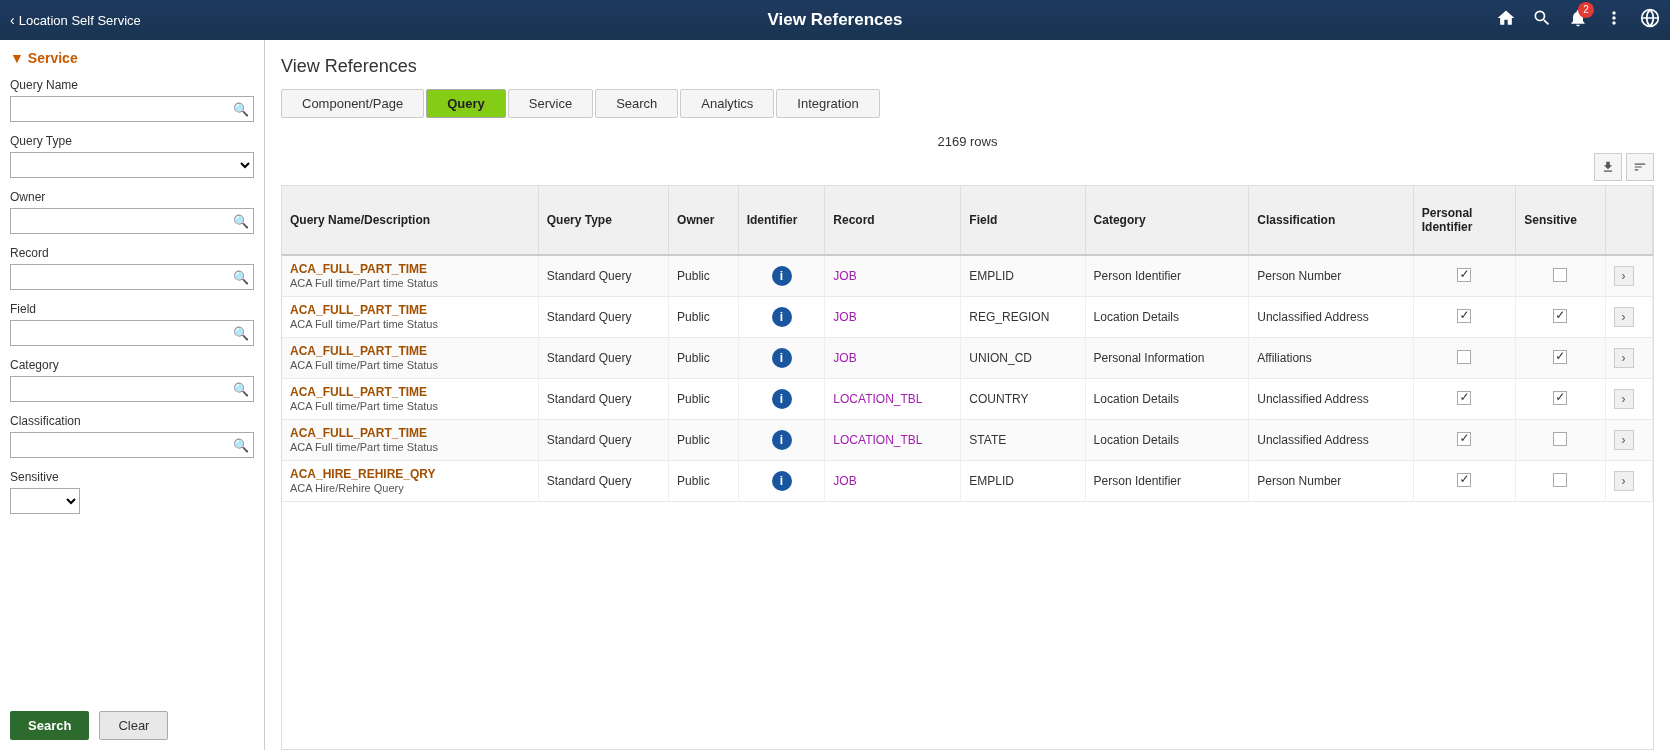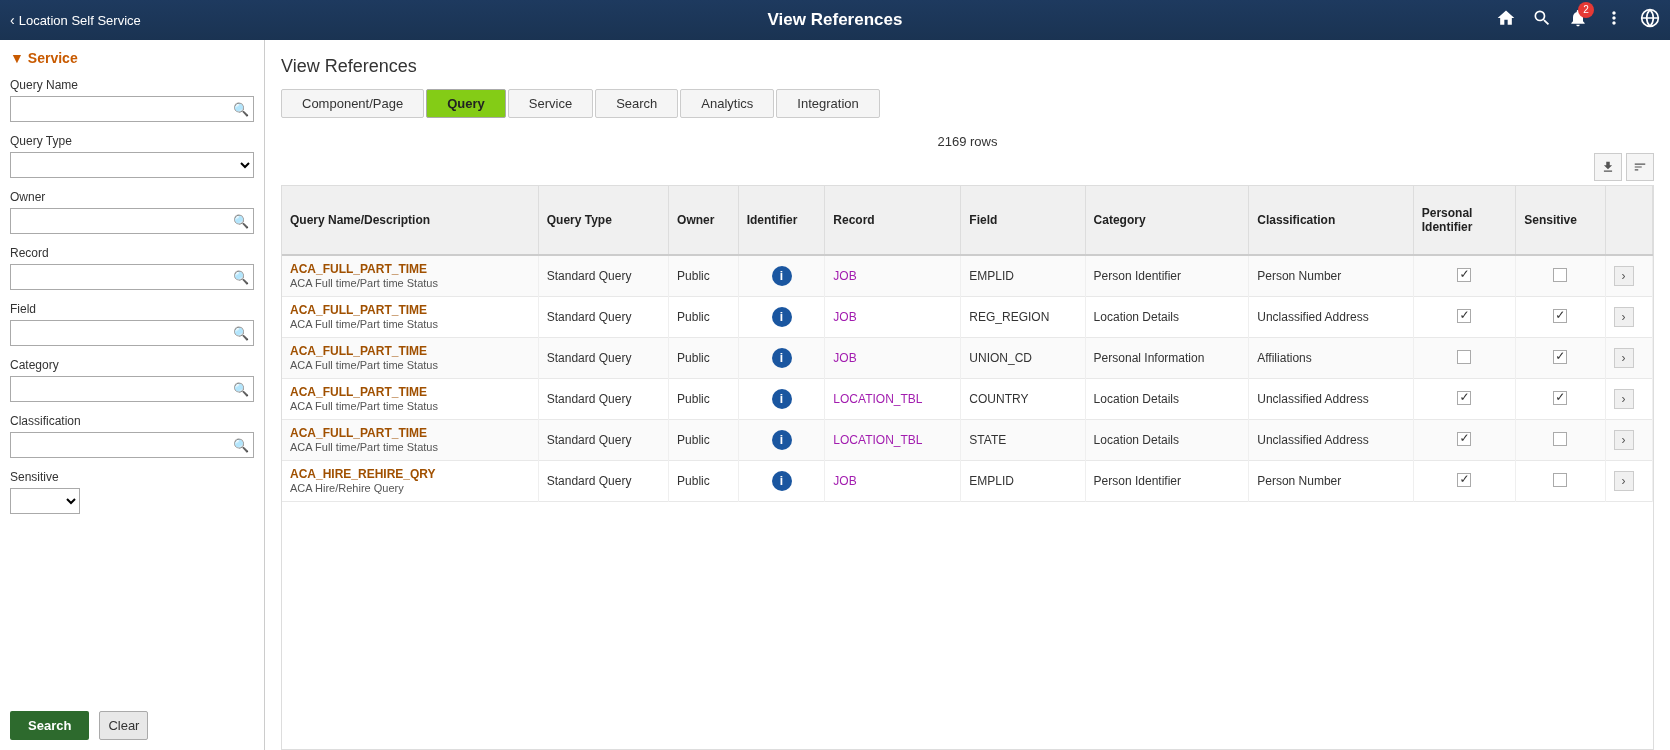--- a/index.html
+++ b/index.html
@@ -146,21 +146,21 @@
       padding: 6px 18px;
       cursor: pointer;
       font-size: 13px;
       font-weight: bold;
       border-radius: 2px;
     }
     .btn-clear {
       background: #e8e8e8;
       color: #333;
       border: 1px solid #aaa;
-      padding: 6px 8px;
+      padding: 6px 18px;
       cursor: pointer;
       font-size: 13px;
       border-radius: 2px;
     }
 
     
     .collapse-handle {
       position: absolute;
       right: -14px;
       top: 50%;

